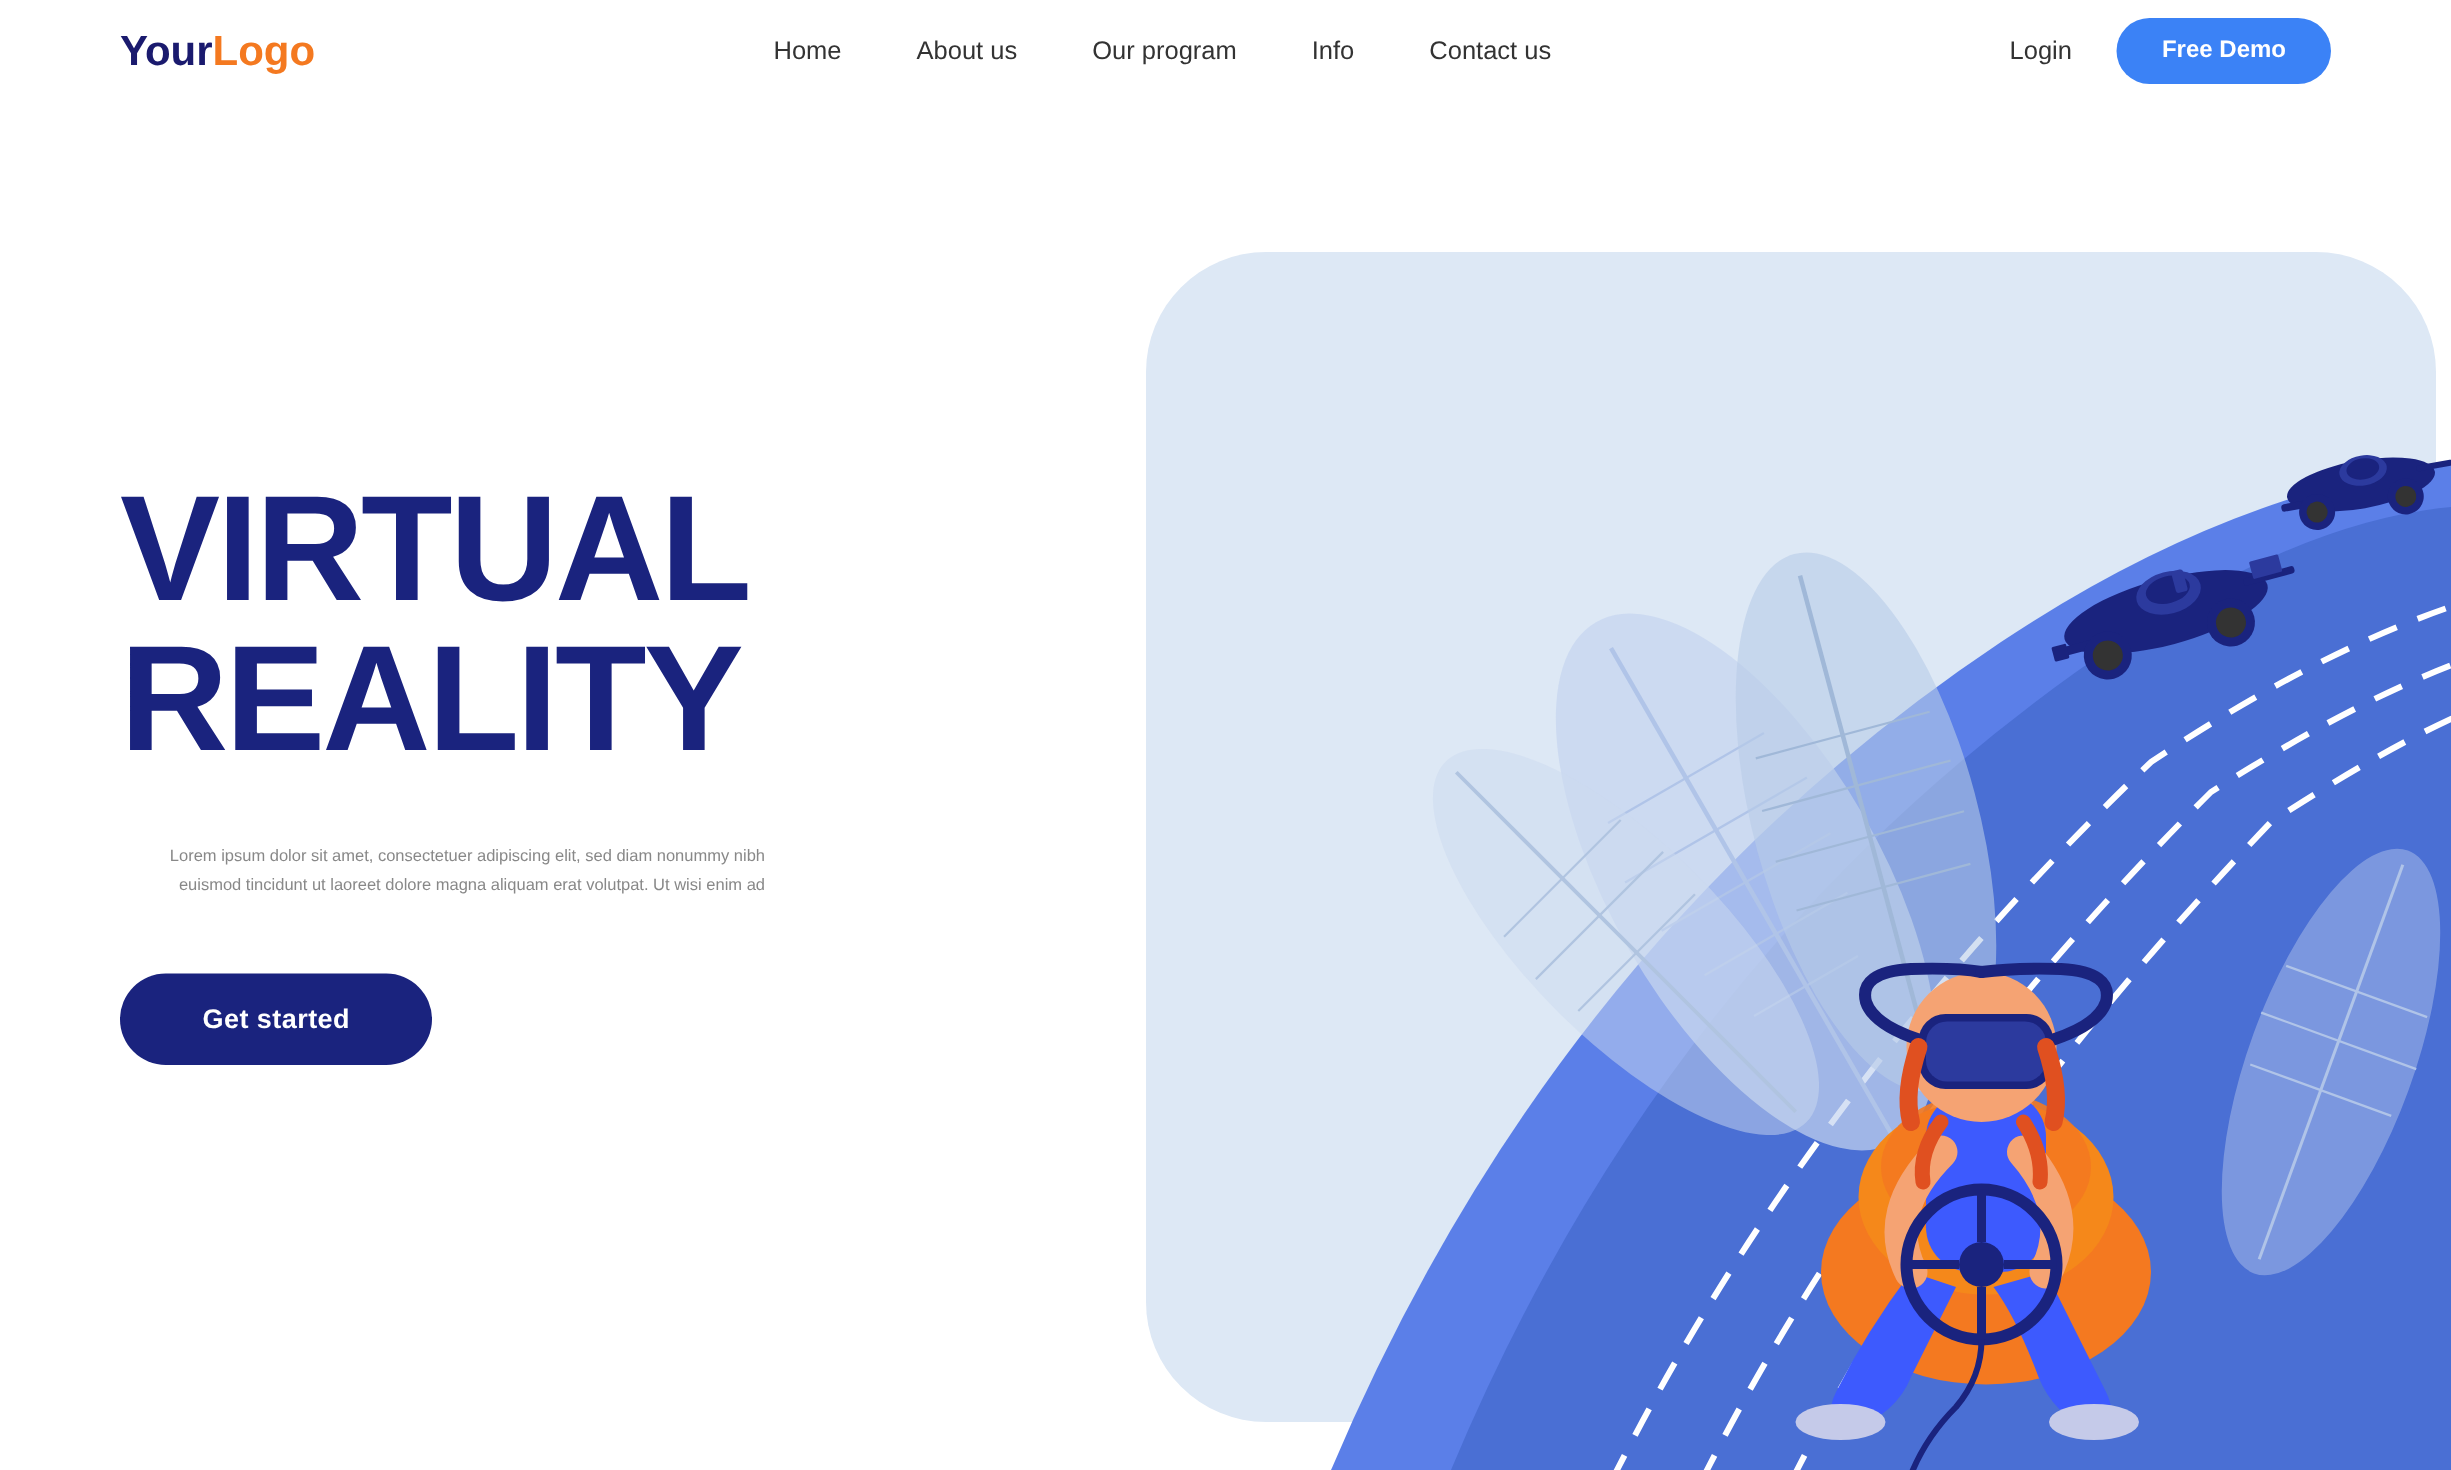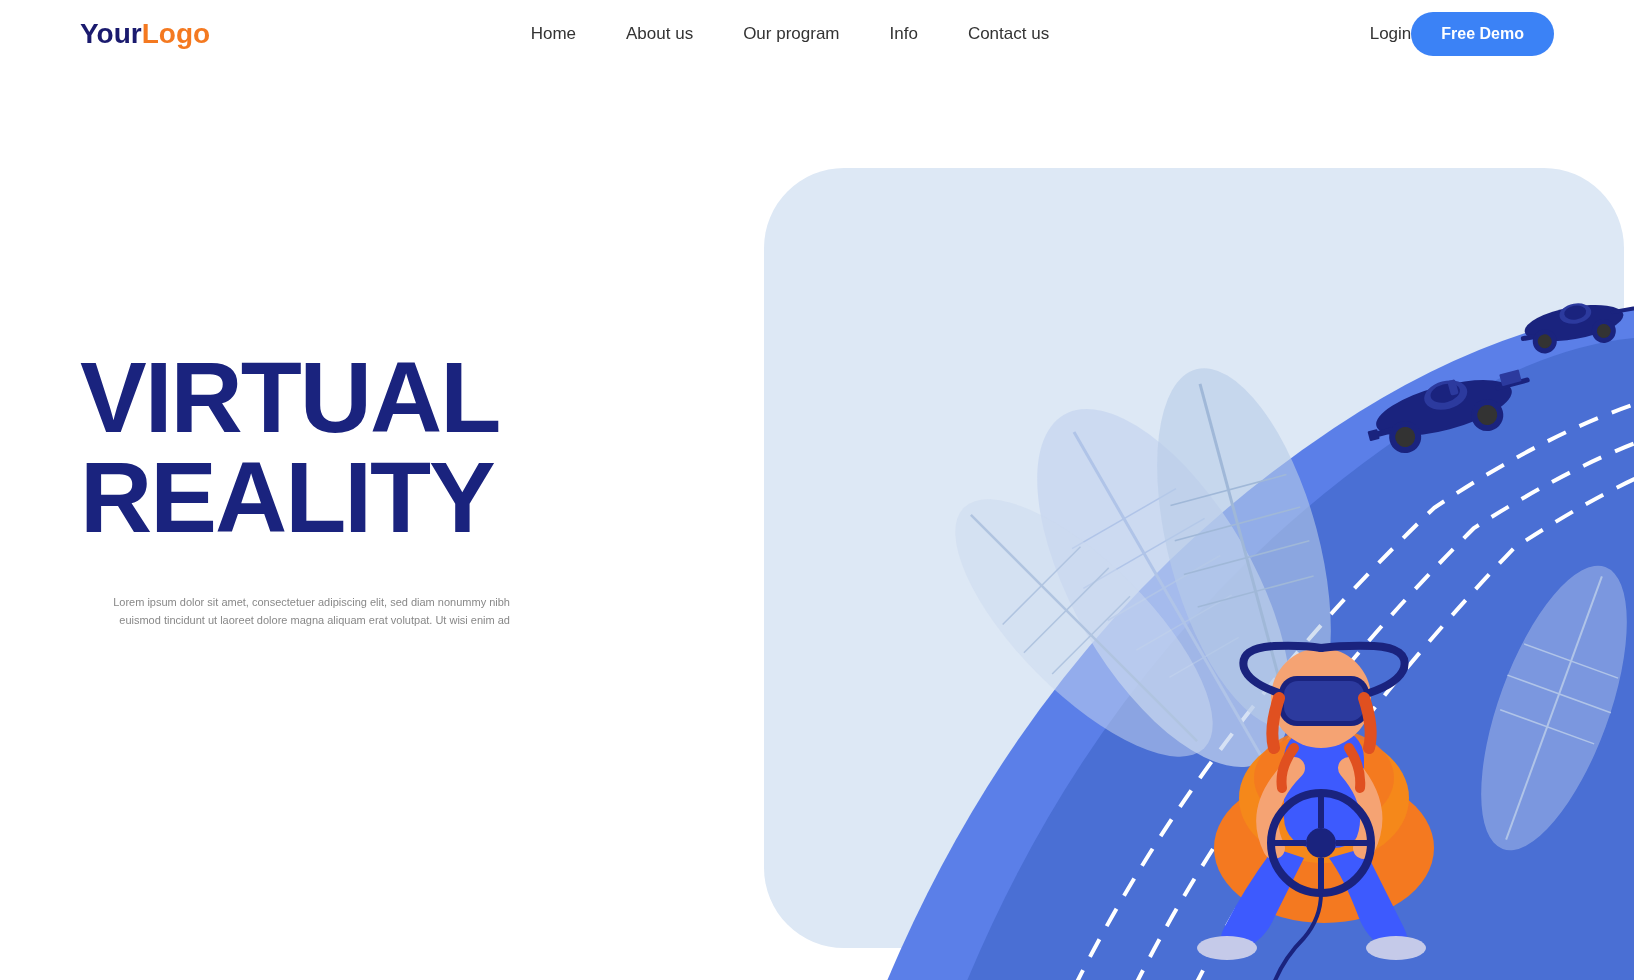--- a/index.html
+++ b/index.html
@@ -37,20 +37,21 @@
     nav a {
       text-decoration: none;
       color: #333;
       font-size: 17px;
       font-weight: 400;
     }
 
     .header-actions {
       display: flex;
       align-items: center;
+      gap: 30px;
     }
     .login-btn {
       font-size: 17px;
       color: #333;
       background: none;
       border: none;
       cursor: pointer;
       font-weight: 500;
     }
     .free-demo-btn {
@@ -146,20 +147,21 @@
   </div>
 </header>
 
 <main>
   <div class="left-content">
     <h1 class="hero-title">
       <span>VIRTUAL</span><br>
       <span>REALITY</span>
     </h1>
     <p class="hero-desc">Lorem ipsum dolor sit amet, consectetuer adipiscing elit, sed diam nonummy nibh euismod tincidunt ut laoreet dolore magna aliquam erat volutpat. Ut wisi enim ad</p>
+    <button class="get-started-btn">Get started</button>
   </div>
 
   <div class="right-illustration">
     <svg class="illustration-svg" viewBox="0 0 950 860" xmlns="http://www.w3.org/2000/svg">
 
       <rect x="80" y="40" width="860" height="780" rx="80" ry="80" fill="#dde8f5"></rect>
 
       <path d="M 200 860 Q 350 500 650 300 Q 800 200 950 180 L 950 860 Z" fill="#5b7fe8"></path>
       <path d="M 280 860 Q 420 520 700 320 Q 840 220 950 210 L 950 860 Z" fill="#4a6fd4"></path>
 

